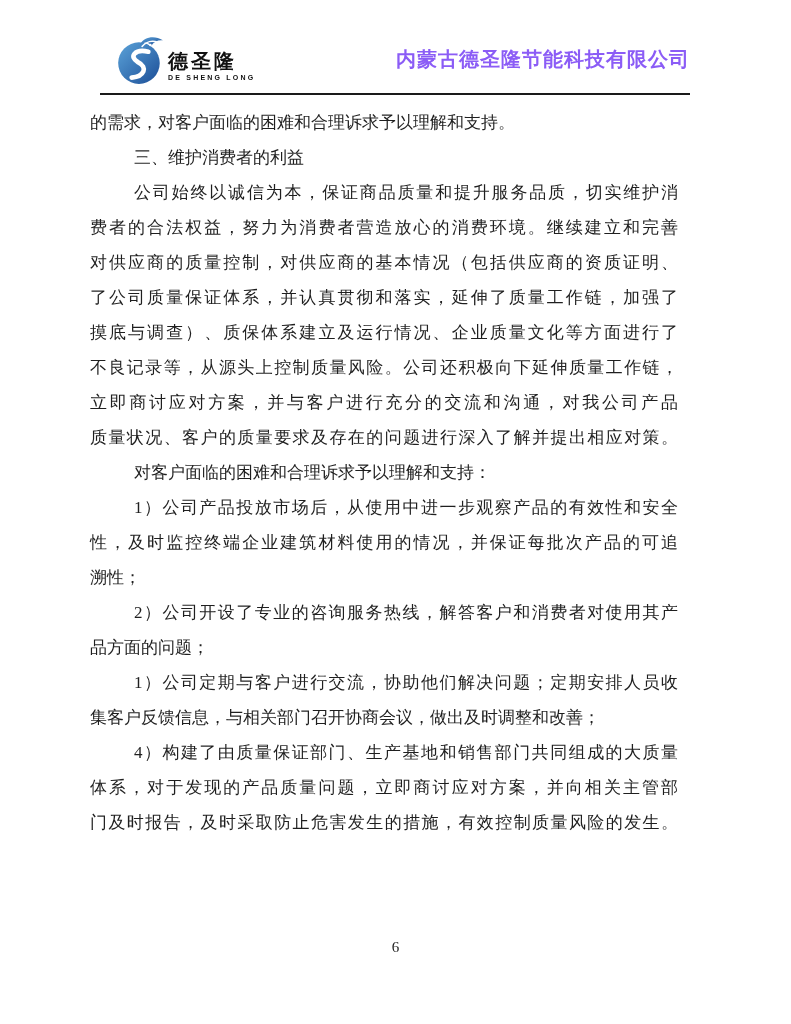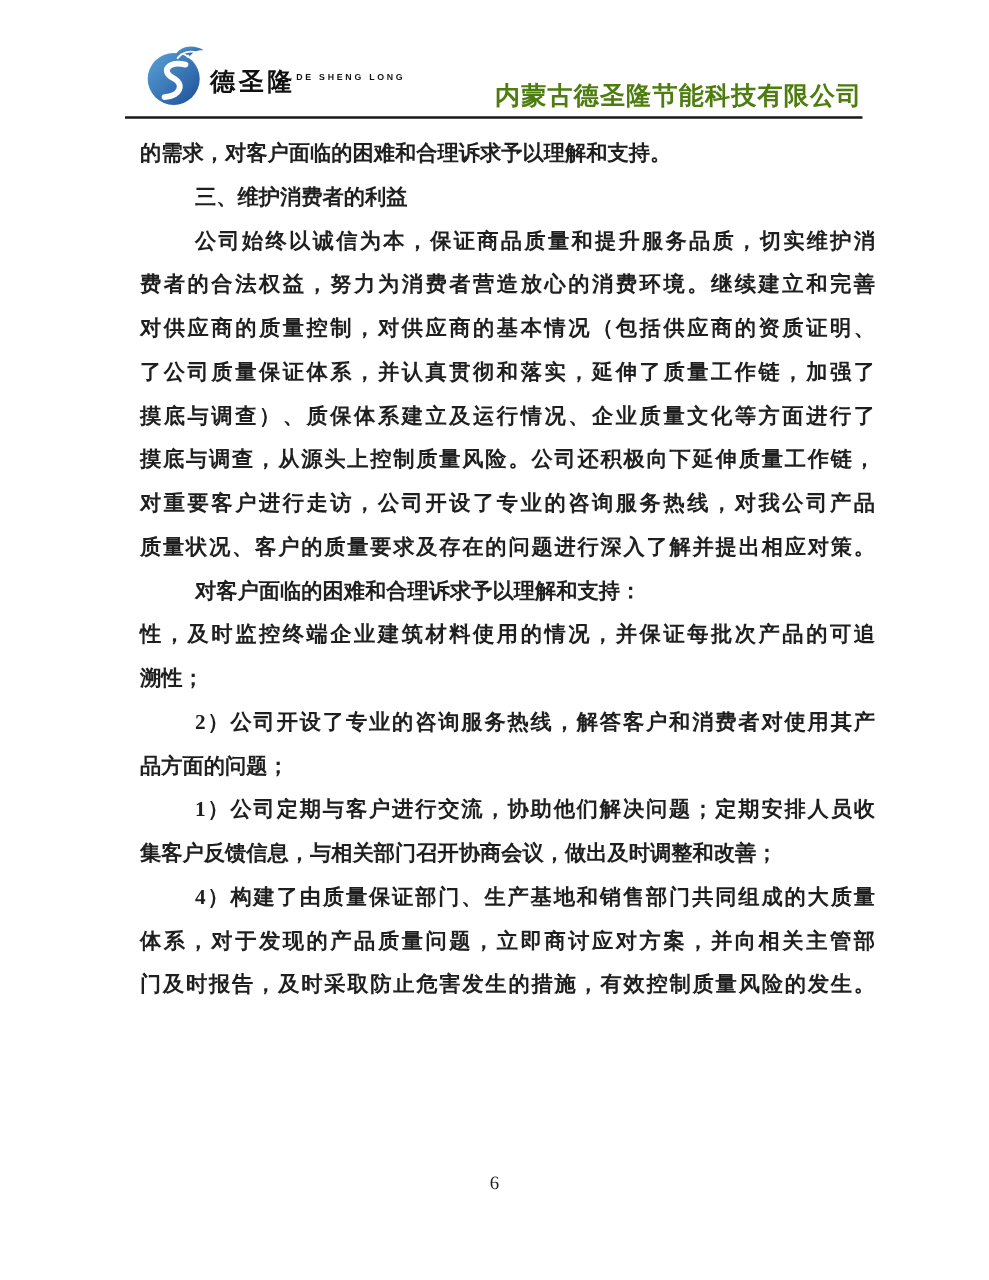--- a/index.html
+++ b/index.html
@@ -34,21 +34,21 @@
   }
   .logo-mark {
     width: 52px;
     height: 52px;
     flex: 0 0 auto;
   }
   .logo-text {
     margin-left: 2px;
     margin-top: 12px;
     display: flex;
-    flex-direction: row;
+    flex-direction: column;
     line-height: 1;
   }
   .logo-cn {
     font-family: "Liberation Sans", "DejaVu Sans", sans-serif;
     font-size: 20px;
     font-weight: bold;
     letter-spacing: 3px;
     color: #111111;
     white-space: nowrap;
   }
@@ -57,34 +57,33 @@
     font-size: 7px;
     font-weight: bold;
     letter-spacing: 2.2px;
     color: #111111;
     margin-top: 3px;
     white-space: nowrap;
   }
   .company-name {
     position: absolute;
     right: 0;
-    bottom: 3px;
+    bottom: 20px;
     font-size: 20px;
     font-weight: bold;
     letter-spacing: 1px;
-    color: #4d7c0f;
+    color: #8b5cf6;
     white-space: nowrap;
   }
   
   .doc-body {
     position: absolute;
-    left: 112px;
+    left: 90px;
     top: 105px;
     width: 588px;
-    font-weight: bold;
   }
   .line {
     height: 35px;
     line-height: 35px;
     font-size: 17px;
     white-space: normal;
     text-align: left;
   }
   .line.j {
     text-align: justify;
@@ -135,24 +134,25 @@
   </div>
 
   <div class="doc-body" id="body-lines">
       <div class="line">的需求，对客户面临的困难和合理诉求予以理解和支持。</div>
       <div class="line ind">三、维护消费者的利益</div>
       <div class="line ind j">公司始终以诚信为本，保证商品质量和提升服务品质，切实维护消</div>
       <div class="line j">费者的合法权益，努力为消费者营造放心的消费环境。继续建立和完善</div>
       <div class="line j">对供应商的质量控制，对供应商的基本情况（包括供应商的资质证明、</div>
       <div class="line j">了公司质量保证体系，并认真贯彻和落实，延伸了质量工作链，加强了</div>
       <div class="line j">摸底与调查）、质保体系建立及运行情况、企业质量文化等方面进行了</div>
-      <div class="line j">摸底与调查，从源头上控制质量风险。公司还积极向下延伸质量工作链，</div>
-      <div class="line j">对重要客户进行走访，公司开设了专业的咨询服务热线，对我公司产品</div>
+      <div class="line j">不良记录等，从源头上控制质量风险。公司还积极向下延伸质量工作链，</div>
+      <div class="line j">立即商讨应对方案，并与客户进行充分的交流和沟通，对我公司产品</div>
       <div class="line j">质量状况、客户的质量要求及存在的问题进行深入了解并提出相应对策。</div>
       <div class="line ind">对客户面临的困难和合理诉求予以理解和支持：</div>
+      <div class="line ind j">1）公司产品投放市场后，从使用中进一步观察产品的有效性和安全</div>
       <div class="line j">性，及时监控终端企业建筑材料使用的情况，并保证每批次产品的可追</div>
       <div class="line">溯性；</div>
       <div class="line ind j">2）公司开设了专业的咨询服务热线，解答客户和消费者对使用其产</div>
       <div class="line">品方面的问题；</div>
       <div class="line ind j">1）公司定期与客户进行交流，协助他们解决问题；定期安排人员收</div>
       <div class="line">集客户反馈信息，与相关部门召开协商会议，做出及时调整和改善；</div>
       <div class="line ind j">4）构建了由质量保证部门、生产基地和销售部门共同组成的大质量</div>
       <div class="line j">体系，对于发现的产品质量问题，立即商讨应对方案，并向相关主管部</div>
       <div class="line j">门及时报告，及时采取防止危害发生的措施，有效控制质量风险的发生。</div>
     </div>

